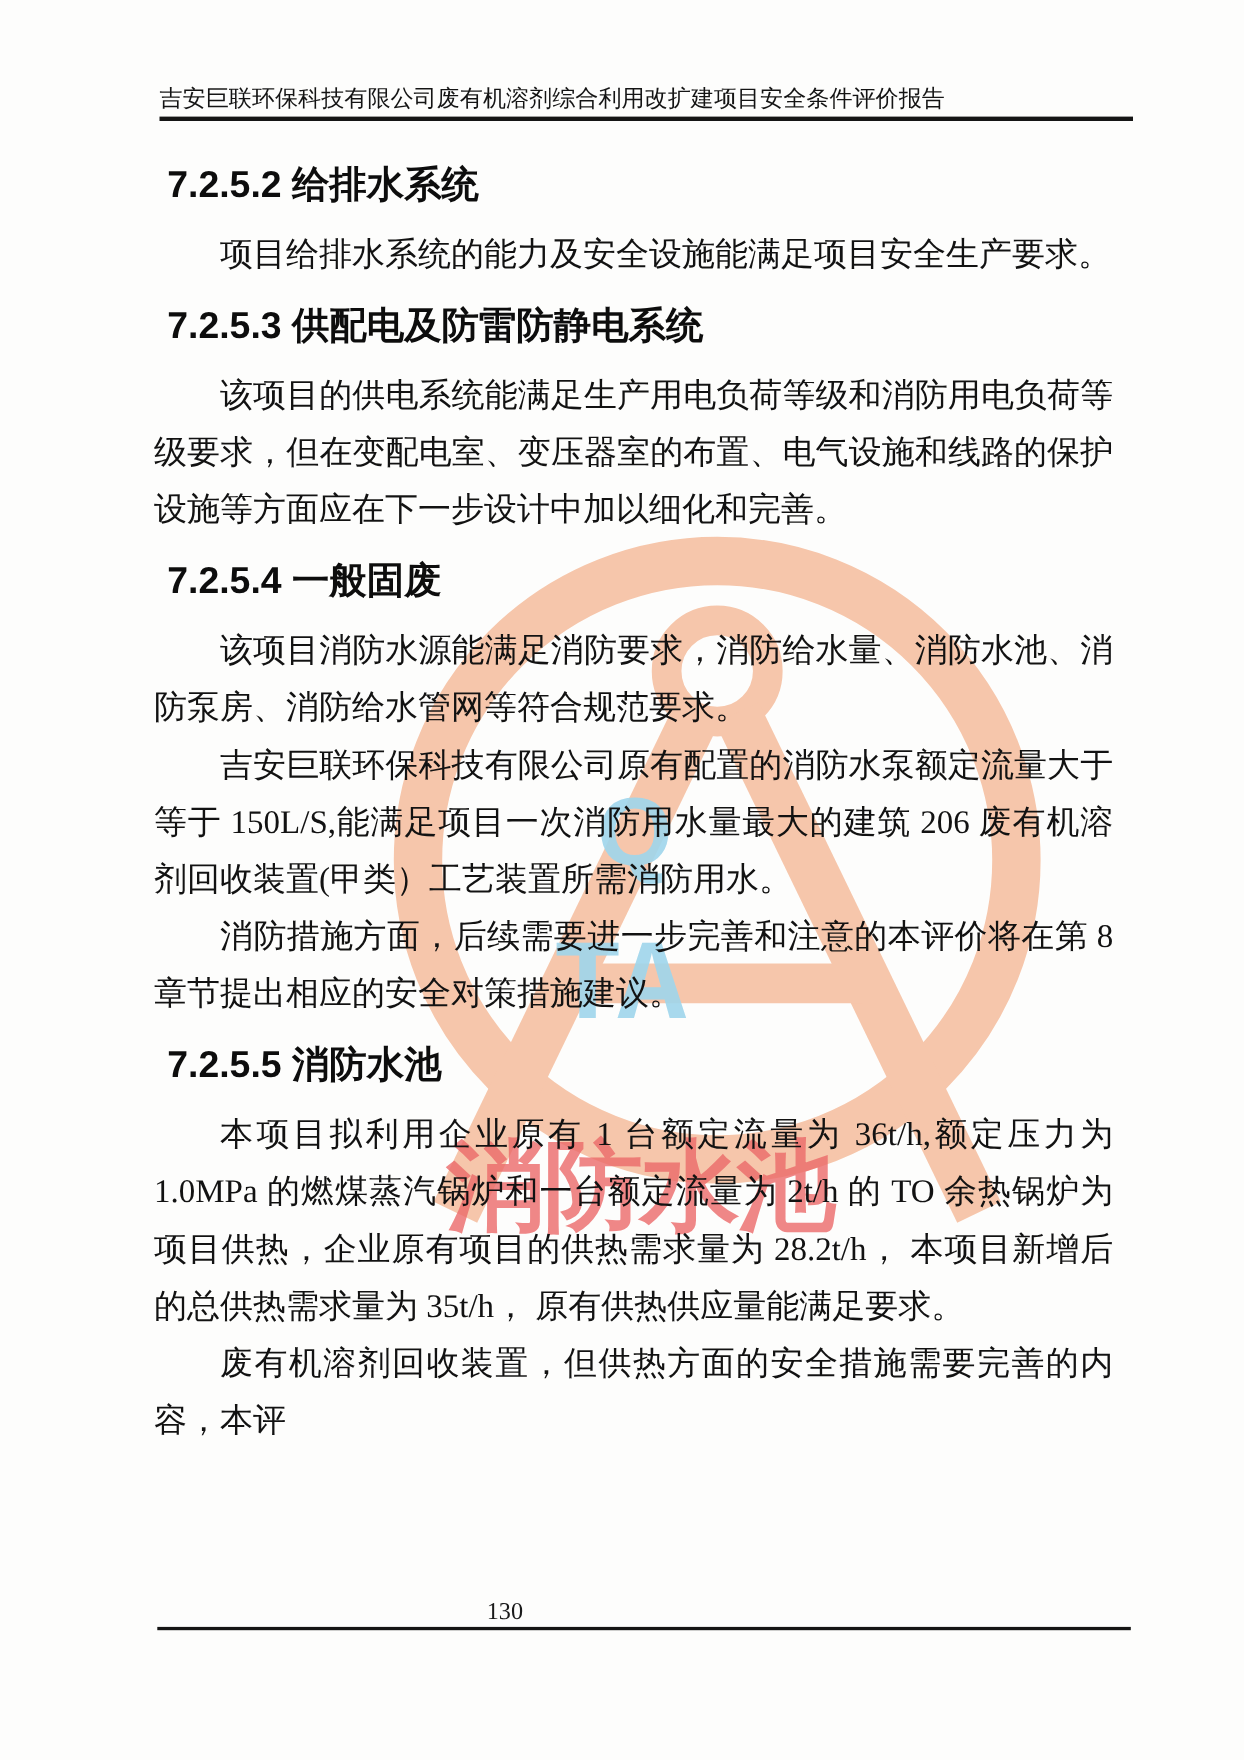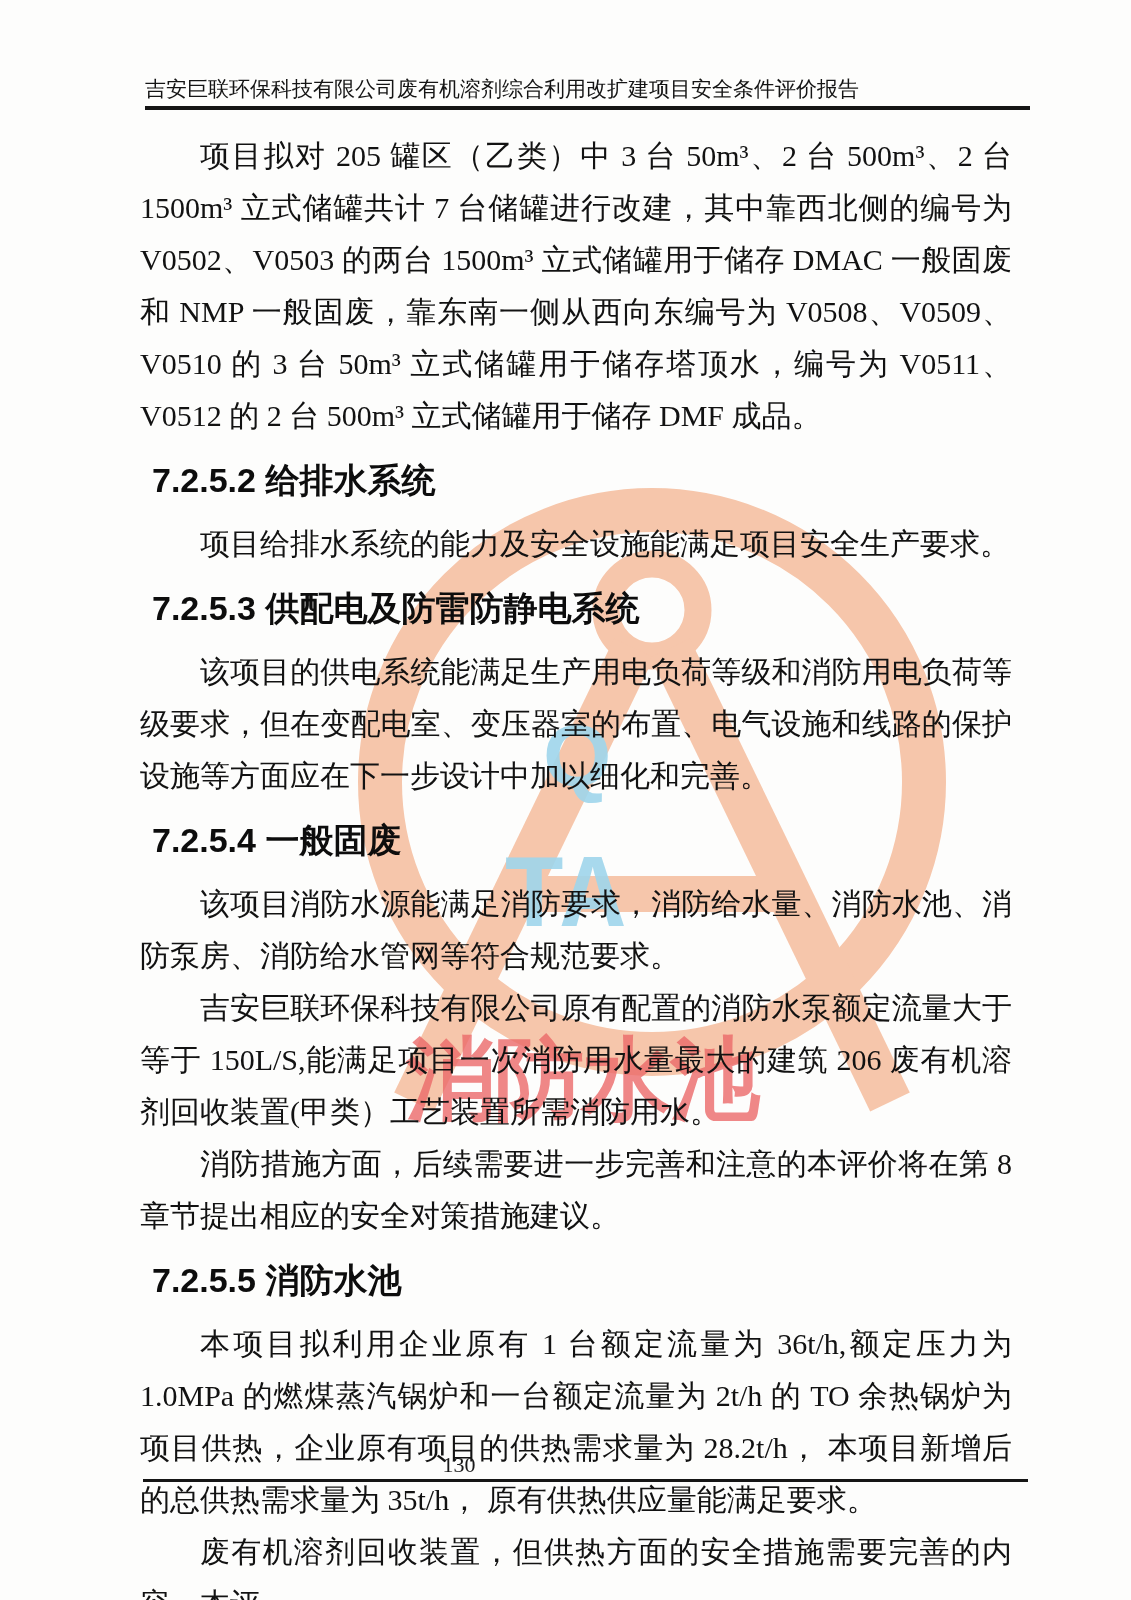--- a/index.html
+++ b/index.html
@@ -67,21 +67,20 @@
   <div class="wm wm-q">Q</div>
   <div class="wm wm-ta">TA</div>
   <div class="wm wm-red">消防水池</div>
 
   <div class="header">
     <div class="header-title">吉安巨联环保科技有限公司废有机溶剂综合利用改扩建项目安全条件评价报告</div>
     <div class="header-rule"></div>
   </div>
 
   <div class="content" id="content">
-      <p>项目拟对 205 罐区（乙类）中 3 台 50m³、2 台 500m³、2 台 1500m³ 立式储罐共计 7 台储罐进行改建，其中靠西北侧的编号为 V0502、V0503 的两台 1500m³ 立式储罐用于储存 DMAC 一般固废和 NMP 一般固废，靠东南一侧从西向东编号为 V0508、V0509、V0510 的 3 台 50m³ 立式储罐用于储存塔顶水，编号为 V0511、V0512 的 2 台 500m³ 立式储罐用于储存 DMF 成品。</p>
       <h2>7.2.5.2 给排水系统</h2>
       <p>项目给排水系统的能力及安全设施能满足项目安全生产要求。</p>
       <h2>7.2.5.3 供配电及防雷防静电系统</h2>
       <p>该项目的供电系统能满足生产用电负荷等级和消防用电负荷等级要求，但在变配电室、变压器室的布置、电气设施和线路的保护设施等方面应在下一步设计中加以细化和完善。</p>
       <h2>7.2.5.4 一般固废</h2>
       <p>该项目消防水源能满足消防要求，消防给水量、消防水池、消防泵房、消防给水管网等符合规范要求。</p>
       <p>吉安巨联环保科技有限公司原有配置的消防水泵额定流量大于等于 150L/S,能满足项目一次消防用水量最大的建筑 206 废有机溶剂回收装置(甲类）工艺装置所需消防用水。</p>
       <p>消防措施方面，后续需要进一步完善和注意的本评价将在第 8 章节提出相应的安全对策措施建议。</p>
       <h2>7.2.5.5 消防水池</h2>
       <p>本项目拟利用企业原有 1 台额定流量为 36t/h,额定压力为 1.0MPa 的燃煤蒸汽锅炉和一台额定流量为 2t/h 的 TO 余热锅炉为项目供热，企业原有项目的供热需求量为 28.2t/h， 本项目新增后的总供热需求量为 35t/h， 原有供热供应量能满足要求。</p>

